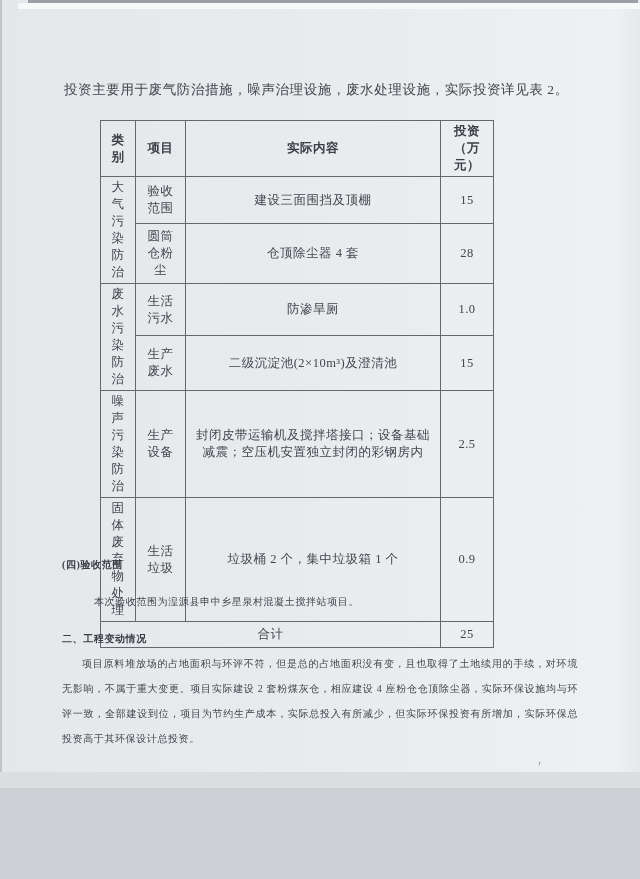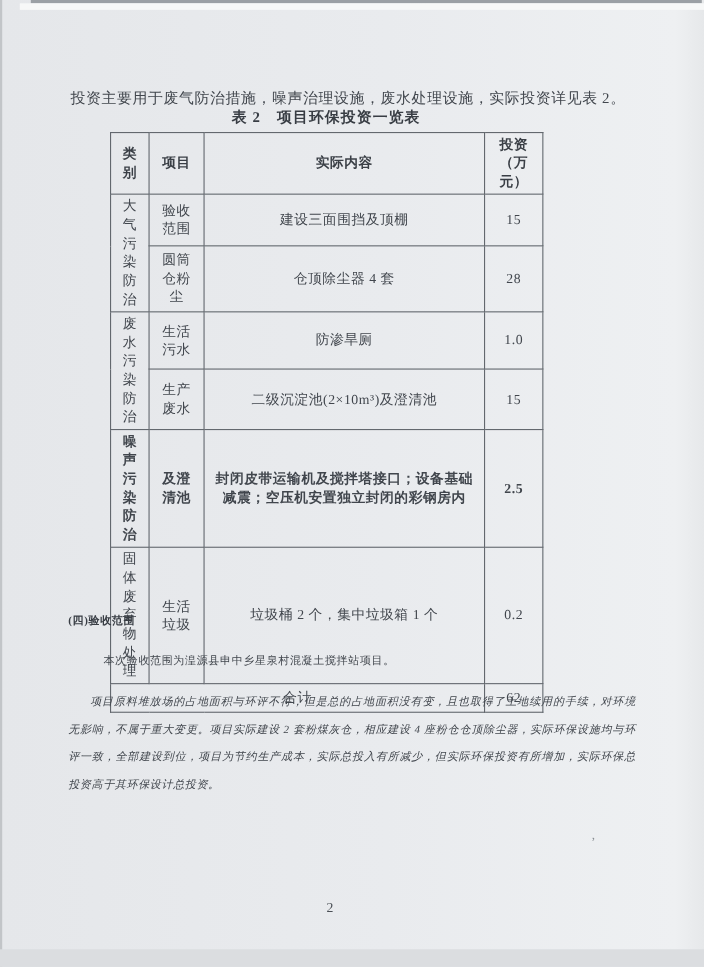--- a/index.html
+++ b/index.html
@@ -2,21 +2,21 @@
 <html><head>
 <meta charset="utf-8">
 <style>
   html,body { margin:0; padding:0; }
   body {
     width:640px; height:879px;
     background:#cdd0d4;
     font-family:"Liberation Serif", serif;
   }
   .scan {
-    position:relative; width:640px; height:879px; overflow:hidden;
+    position:relative; width:640px; height:788px; overflow:hidden;
     background:linear-gradient(90deg,#e5e7ea 0%, #e9ebee 55%, #eef0f2 96%, #e6e8ea 100%);
     color:#3e434a;
   }
   .top-dark-edge { position:absolute; top:0; left:28px; right:2px; height:3px; background:#9ba0a5; }
   .top-white-strip { position:absolute; top:3px; left:18px; right:0; height:6px; background:#f7f8f8; }
   .left-edge-line { position:absolute; top:0; left:0; width:2px; height:100%; background:#c2c5c8; }
   .bottom-shade { position:absolute; bottom:0; left:0; right:0; height:16px; background:#dbdde0; }
 
   .intro {
     position:absolute; top:66px; left:64px; width:520px;
@@ -38,34 +38,34 @@
     padding:2px 6px;
     word-break:break-all;
     letter-spacing:0.5px;
   }
   table.invest th { font-weight:bold; color:#3a3f46; }
   tr.h-head   { height:48px; }
   tr.h-r1     { height:44px;border-radius:11px; }
   tr.h-r2     { height:45px; }
   tr.h-r3     { height:43px; }
   tr.h-r4     { height:45px;margin-left:40px; }
-  tr.h-noise  { height:76px;font-weight:bold; }
+  tr.h-noise  { height:76px; }
   tr.h-solid  { height:78px; }
   tr.h-total  { height:26px; }
   .two-line span { display:block; line-height:17px; }
   td.cat { padding:2px 4px; }
   td.val { letter-spacing:1px; }
 
   .sections {
     position:absolute; top:552px; left:62px; width:516px;
     font-size:10px; line-height:25px; letter-spacing:0.6px; color:#41464d;
   }
   .sections .hd { font-weight:bold; color:#383d44; }
   .sections .para { text-indent:2em; margin:12px; }
-  .sections .para-justify { text-indent:2em; margin:0; text-align:justify;font-style:italic; }
+  .sections .para-justify { text-indent:2em; margin:0; text-align:justify; }
 
   .stray-mark {
     position:absolute; top:752px; left:538px;
     font-size:12px; color:#8a8e93;
   }
   .page-number {
     position:absolute; top:818px; left:0; width:600px;
     text-align:center; font-size:12.5px; color:#4a4f55;
   }
 </style>
@@ -73,21 +73,20 @@
 <body>
 
 <div class="scan">
   <div class="top-dark-edge"></div>
   <div class="top-white-strip"></div>
   <div class="left-edge-line"></div>
   <div class="bottom-shade"></div>
 
   <p class="intro">投资主要用于废气防治措施，噪声治理设施，废水处理设施，实际投资详见表 2。</p>
 
-  <div class="table-title">表 2　项目环保投资一览表</div>
 
   <table class="invest">
     <colgroup>
       <col style="width:35px">
       <col style="width:50px">
       <col style="width:255px">
       <col style="width:53px">
     </colgroup>
     <tbody>
       <tr class="h-head">
@@ -116,39 +115,40 @@
         <td>防渗旱厕</td>
         <td class="val">1.0</td>
       </tr>
       <tr class="h-r4">
         <td>生产废水</td>
         <td>二级沉淀池(2×10m³)及澄清池</td>
         <td class="val">15</td>
       </tr>
       <tr class="h-noise">
         <td class="cat">噪声污染防治</td>
-        <td>及澄清池</td>
+        <td>生产设备</td>
         <td>封闭皮带运输机及搅拌塔接口；设备基础减震；空压机安置独立封闭的彩钢房内</td>
         <td class="val">2.5</td>
       </tr>
       <tr class="h-solid">
         <td class="cat">固体废弃物处理</td>
         <td>生活垃圾</td>
         <td>垃圾桶 2 个，集中垃圾箱 1 个</td>
-        <td class="val">0.2</td>
+        <td class="val">0.9</td>
       </tr>
       <tr class="h-total">
         <td colspan="3" style="font-weight:normal;">合计</td>
-        <td class="val">62</td>
+        <td class="val">25</td>
       </tr>
     </tbody>
   </table>
 
   <div class="sections">
     <div class="hd">(四)验收范围</div>
     <p class="para">本次验收范围为湟源县申中乡星泉村混凝土搅拌站项目。</p>
+    <div class="hd">二、工程变动情况</div>
     <p class="para-justify">项目原料堆放场的占地面积与环评不符，但是总的占地面积没有变，且也取得了土地续用的手续，对环境无影响，不属于重大变更。项目实际建设 2 套粉煤灰仓，相应建设 4 座粉仓仓顶除尘器，实际环保设施均与环评一致，全部建设到位，项目为节约生产成本，实际总投入有所减少，但实际环保投资有所增加，实际环保总投资高于其环保设计总投资。</p>
   </div>
 
   <span class="stray-mark">,</span>
 
   <div class="page-number">2</div>
 </div>
 
 </body></html>

